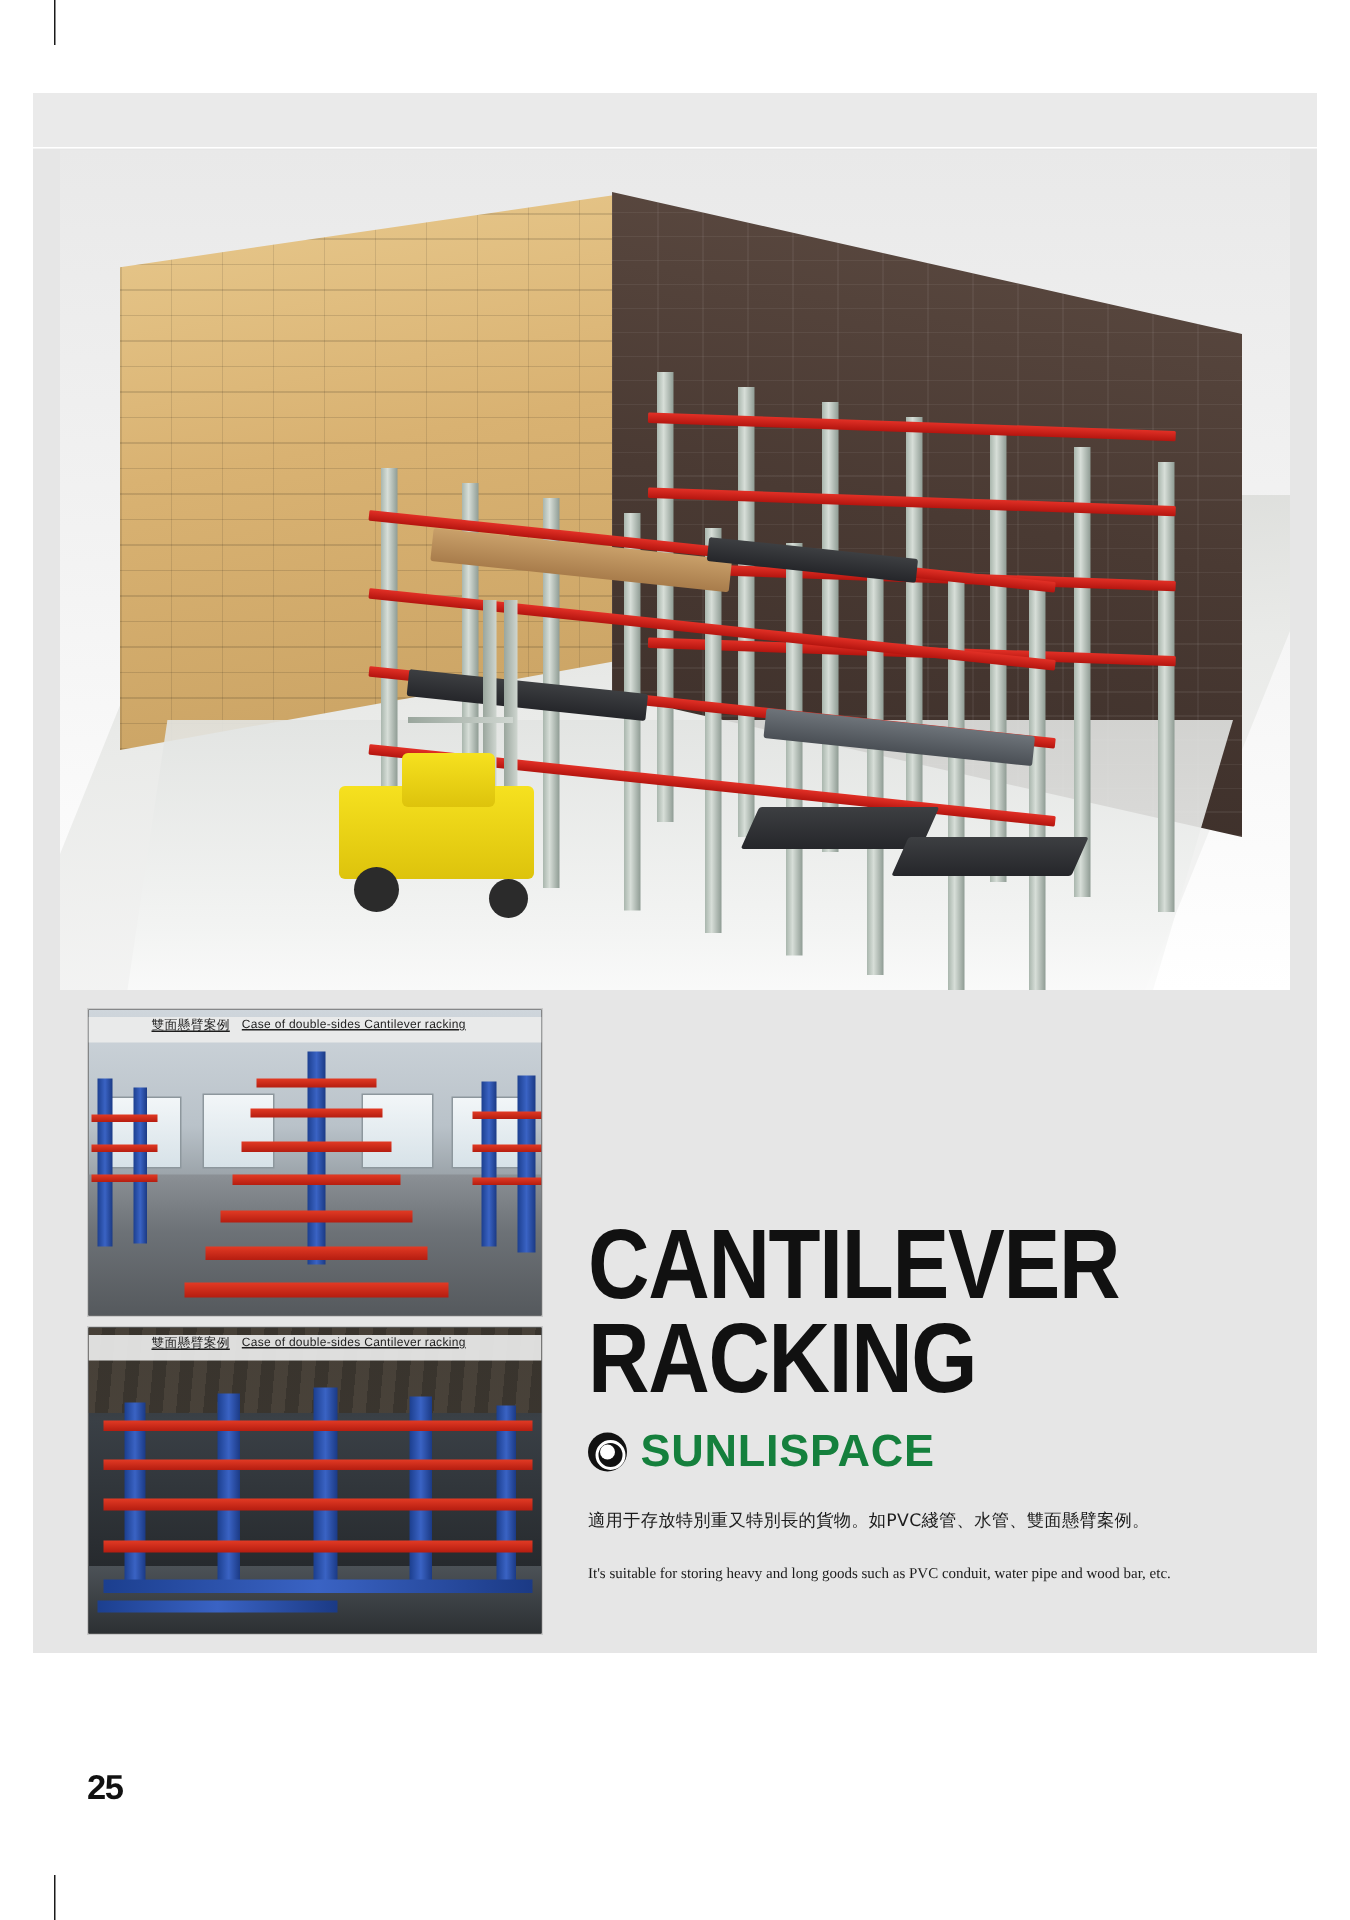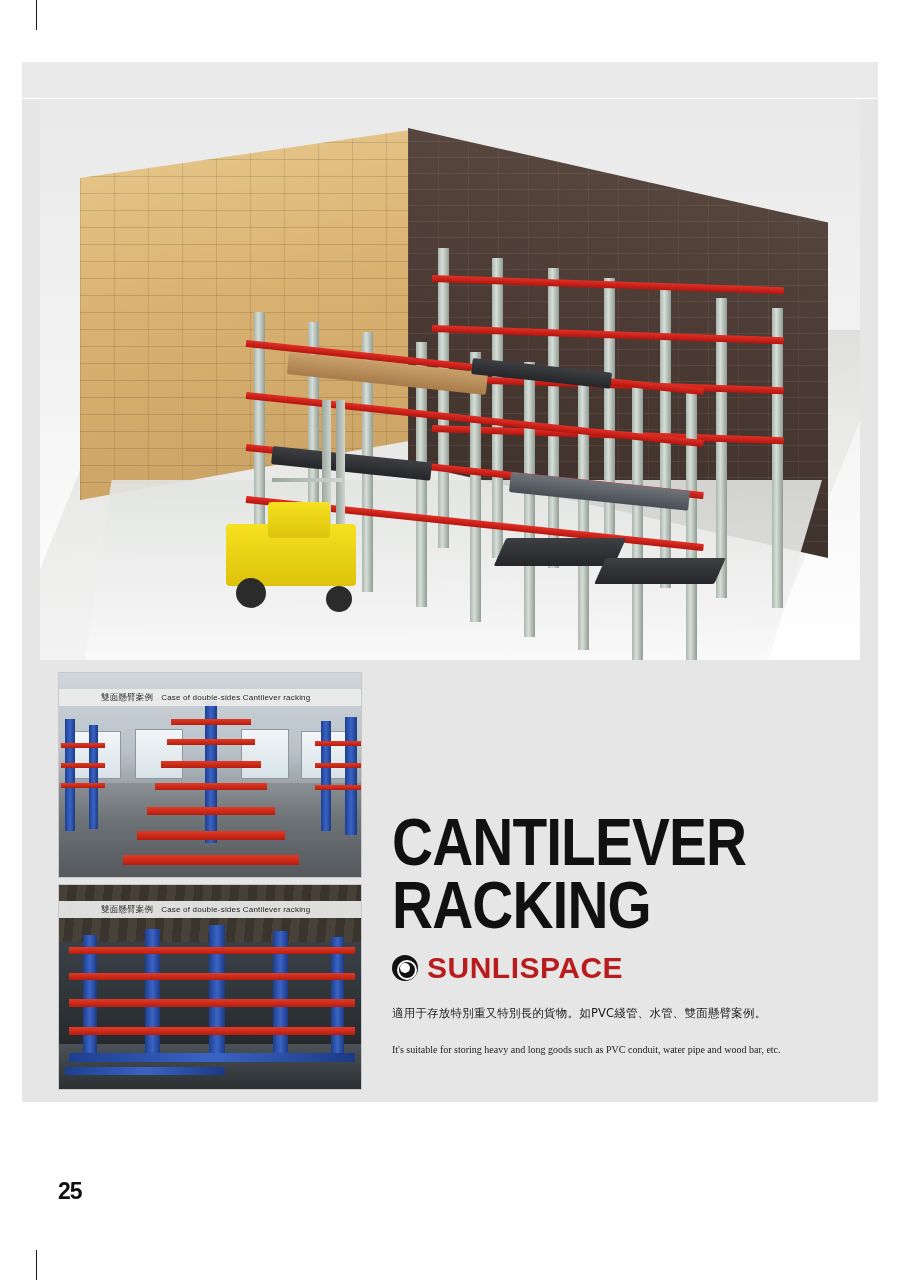--- a/index.html
+++ b/index.html
@@ -144,32 +144,32 @@
     height: 204px;
     background: #111;
     overflow: hidden;
     border: 1px solid #c9c9c9;
   }
   .photo-1 { left: 58px; top: 672px; }
   .photo-2 { left: 58px; top: 884px; }
 
   .photo-caption {
     position: absolute;
-    left: 0; top: 16px;
+    left: 0; top: 5px;
     width: 100%;
     height: 17px;
     background: rgba(236,236,236,.92);
     display: flex;
-    align-items: center;
     font-size: 8.5px;
     color: #1d1d1d;
     letter-spacing: .2px;
     z-index: 4;
     box-sizing: border-box;
     padding-left: 42px;
+    text-decoration: underline;
   }
   .photo-caption .cn { font-family: "DejaVu Sans", sans-serif; font-size: 8.5px; }
   .photo-caption .en { margin-left: 8px; font-size: 8px; }
 
   .photo-inner { position: absolute; inset: 0; }
 
   
   .p1-bg {
     position: absolute; inset: 0;
     background: linear-gradient(180deg, #cfd6dc 0%, #b9c2c9 38%, #9aa2a8 55%, #6e757a 100%);
@@ -262,21 +262,21 @@
     width: 16px; height: 16px;
     margin: -8px 0 0 -8px;
     border-radius: 50%;
     border: 2px solid #fff;
   }
   .brand-text {
     font-family: "Liberation Sans", sans-serif;
     font-weight: bold;
     font-size: 30px;
     letter-spacing: 0.5px;
-    color: #b91c1c;
+    color: #15803d;
   }
   .desc {
     margin-top: 20px;
     color: #1b1b1b;
   }
   .desc-cn {
     font-family: "DejaVu Sans", sans-serif;
     font-size: 11.5px;
     line-height: 1.5;
     letter-spacing: .2px;

